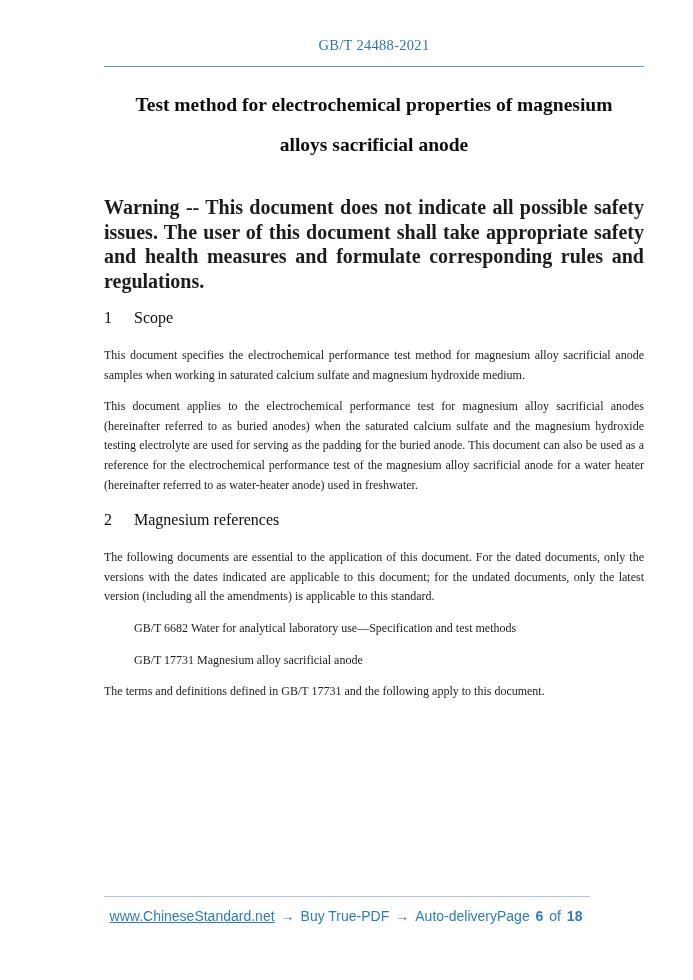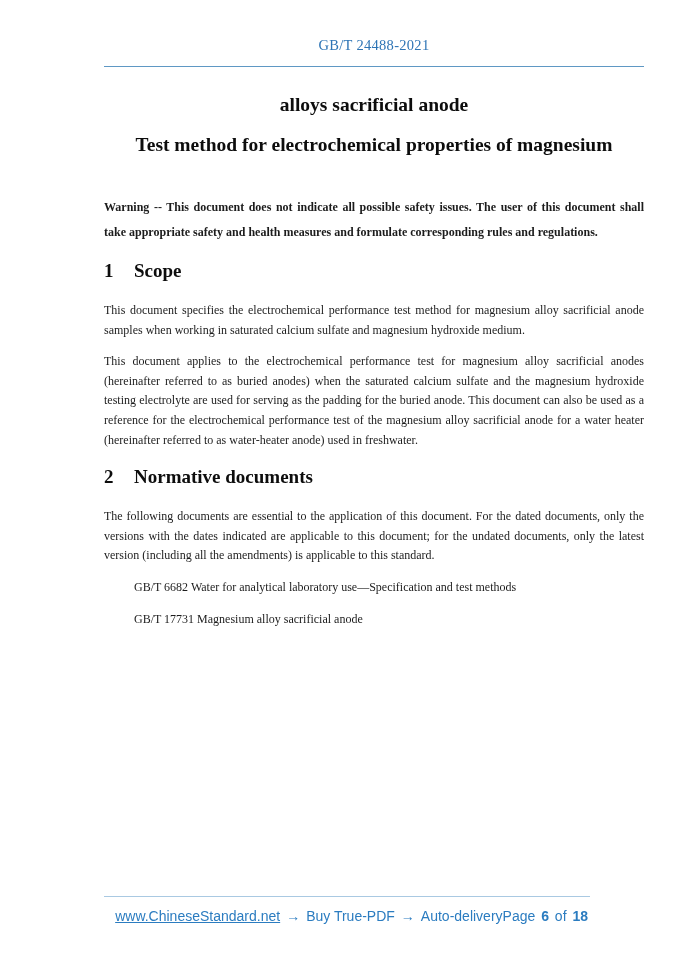--- a/index.html
+++ b/index.html
@@ -39,49 +39,49 @@
     text-align: center;
     font-size: 19.5px;
     font-weight: bold;
     line-height: 40px;
     color: #0d0d0d;
   }
   
   .warning {
     margin-top: 30px;
     font-weight: bold;
-    font-size: 12px;
+    font-size: 20px;
     line-height: 24.5px;
     text-align: justify;
   }
   
   .section-heading {
-    font-size: 19px;
-    font-weight: bold;
+    font-size: 16px;
+    font-weight: normal;
     margin: 16px 0 19px 0;
     color: #0d0d0d;
   }
   .sec-num { display: inline-block; min-width: 30px; }
   .body-p {
     font-size: 12px;
     line-height: 19.6px;
     text-align: justify;
     margin-bottom: 12px;
   }
   .ref { text-indent: 30px; text-align: justify; }
   
   .page-footer {
     position: absolute;
     left: 104px;
     right: 103px;
     top: 896px;
     border-top: 1px solid var(--footer-line);
     padding-top: 11px;
     display: flex;
-    justify-content: flex-end;
+    justify-content: center;
     align-items: baseline;
     font-family: "Liberation Sans", "DejaVu Sans", sans-serif;
     font-size: 14px;
     color: var(--footer-blue);
   }
   .footer-left { display: flex; gap: 6px; align-items: baseline; white-space: nowrap; }
   .footer-url {
     color: var(--footer-blue);
     text-decoration: underline;
     cursor: pointer;
@@ -94,46 +94,47 @@
 <body>
 
 <div class="page">
 
   <header class="doc-header">
     <div class="doc-number">GB/T 24488-2021</div>
     <hr class="header-rule">
   </header>
 
   <h1 class="doc-title">
+    <div>Test method for electrochemical properties of magnesium</div>
     <div>alloys sacrificial anode</div>
-    <div>Test method for electrochemical properties of magnesium</div>
   </h1>
 
   <p class="warning">Warning -- This document does not indicate all possible safety issues. The user of this document shall take appropriate safety and health measures and formulate corresponding rules and regulations.</p>
 
   <main>
 
     <section>
       <h2 class="section-heading">
         <span class="sec-num">1</span><span>Scope</span>
       </h2>
       <p class="body-p">This document specifies the electrochemical performance test method for magnesium alloy sacrificial anode samples when working in saturated calcium sulfate and magnesium hydroxide medium.</p>
       <p class="body-p">This document applies to the electrochemical performance test for magnesium alloy sacrificial anodes (hereinafter referred to as buried anodes) when the saturated calcium sulfate and the magnesium hydroxide testing electrolyte are used for serving as the padding for the buried anode. This document can also be used as a reference for the electrochemical performance test of the magnesium alloy sacrificial anode for a water heater (hereinafter referred to as water-heater anode) used in freshwater.</p>
     </section>
 
     <section>
       <h2 class="section-heading">
-        <span class="sec-num">2</span><span>Normative documents</span>
+        <span class="sec-num">2</span><span>Magnesium references</span>
       </h2>
       <p class="body-p">The following documents are essential to the application of this document. For the dated documents, only the versions with the dates indicated are applicable to this document; for the undated documents, only the latest version (including all the amendments) is applicable to this standard.</p>
       <p class="body-p ref">GB/T 6682 Water for analytical laboratory use—Specification and test methods</p>
       <p class="body-p ref">GB/T 17731 Magnesium alloy sacrificial anode</p>
     </section>
 
     <section>
+      <p class="body-p">The terms and definitions defined in GB/T 17731 and the following apply to this document.</p>
     </section>
 
   </main>
 
   <footer class="page-footer">
     <div class="footer-left">
       <span class="footer-url">www.ChineseStandard.net</span>
       <span class="arrow">→</span>
       <span>Buy True-PDF</span>
       <span class="arrow">→</span>

